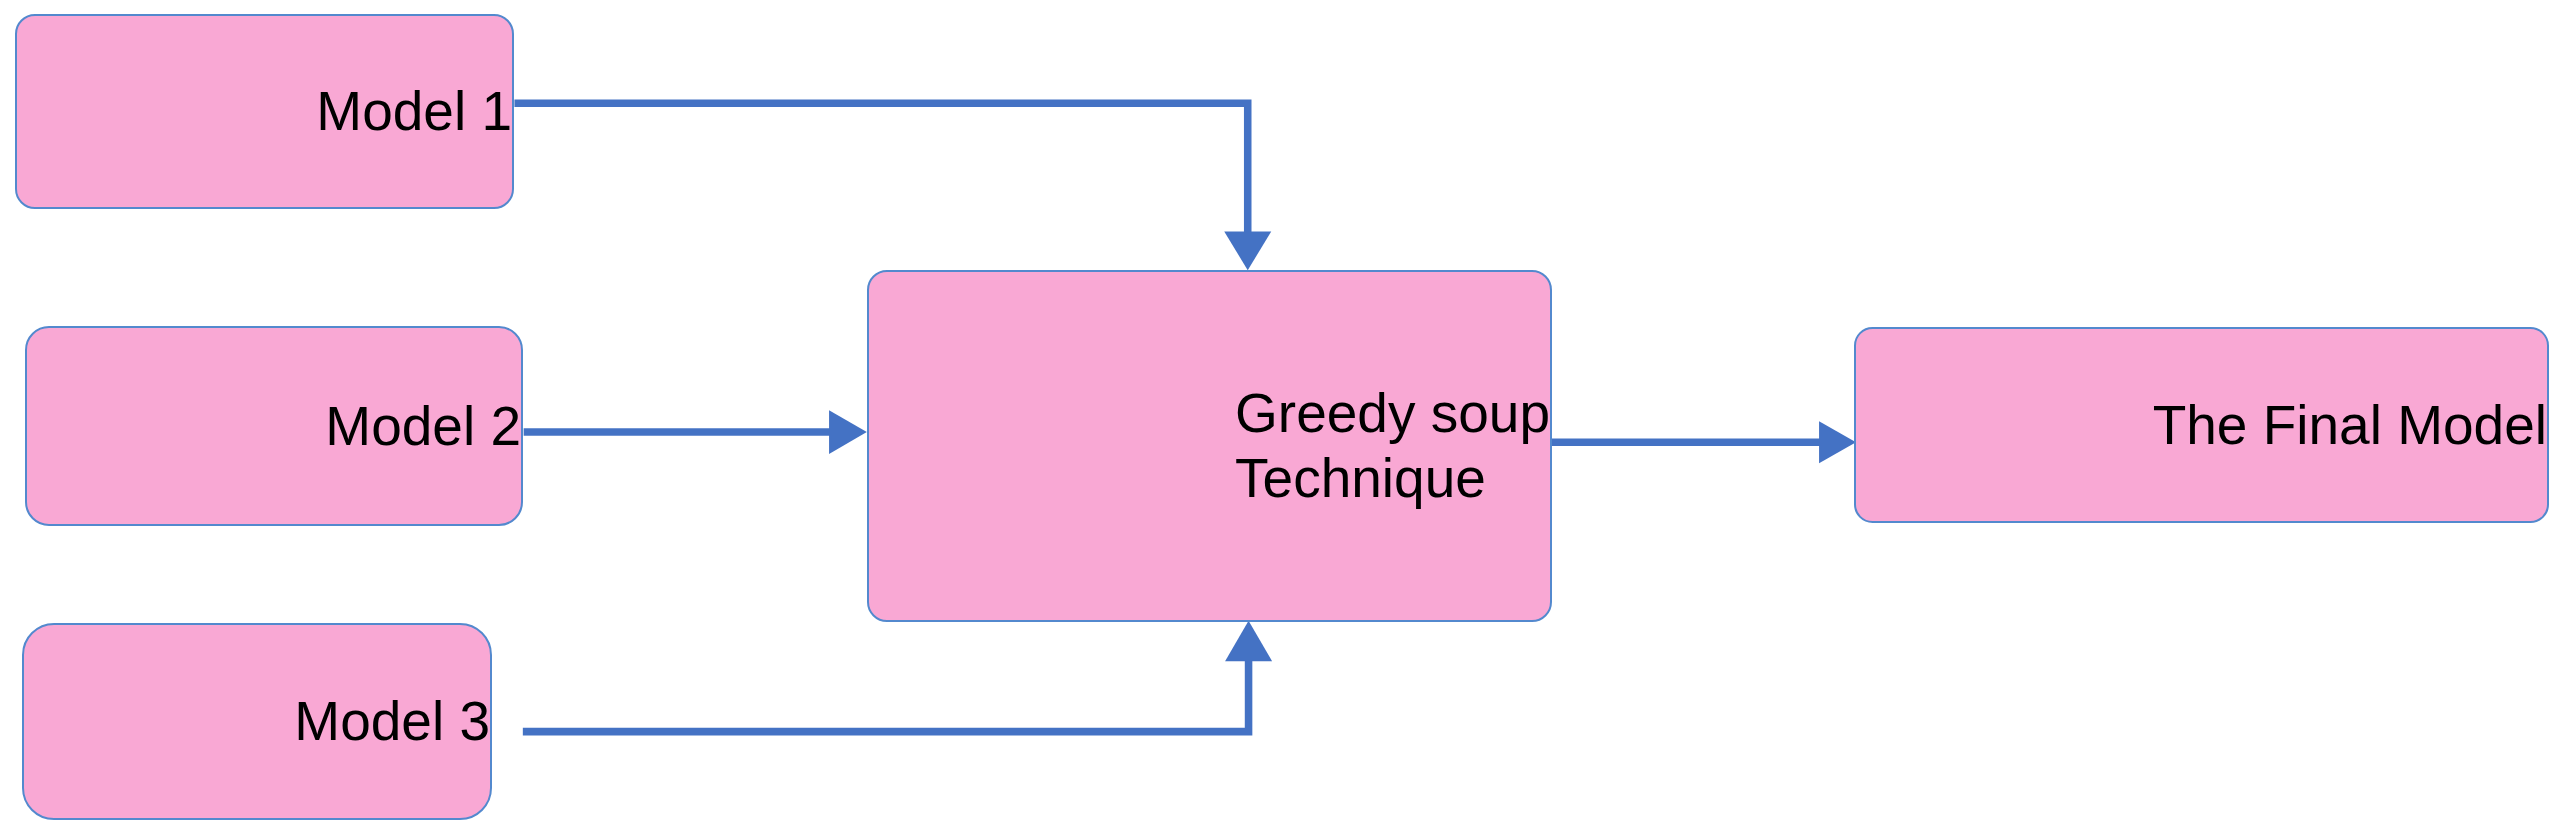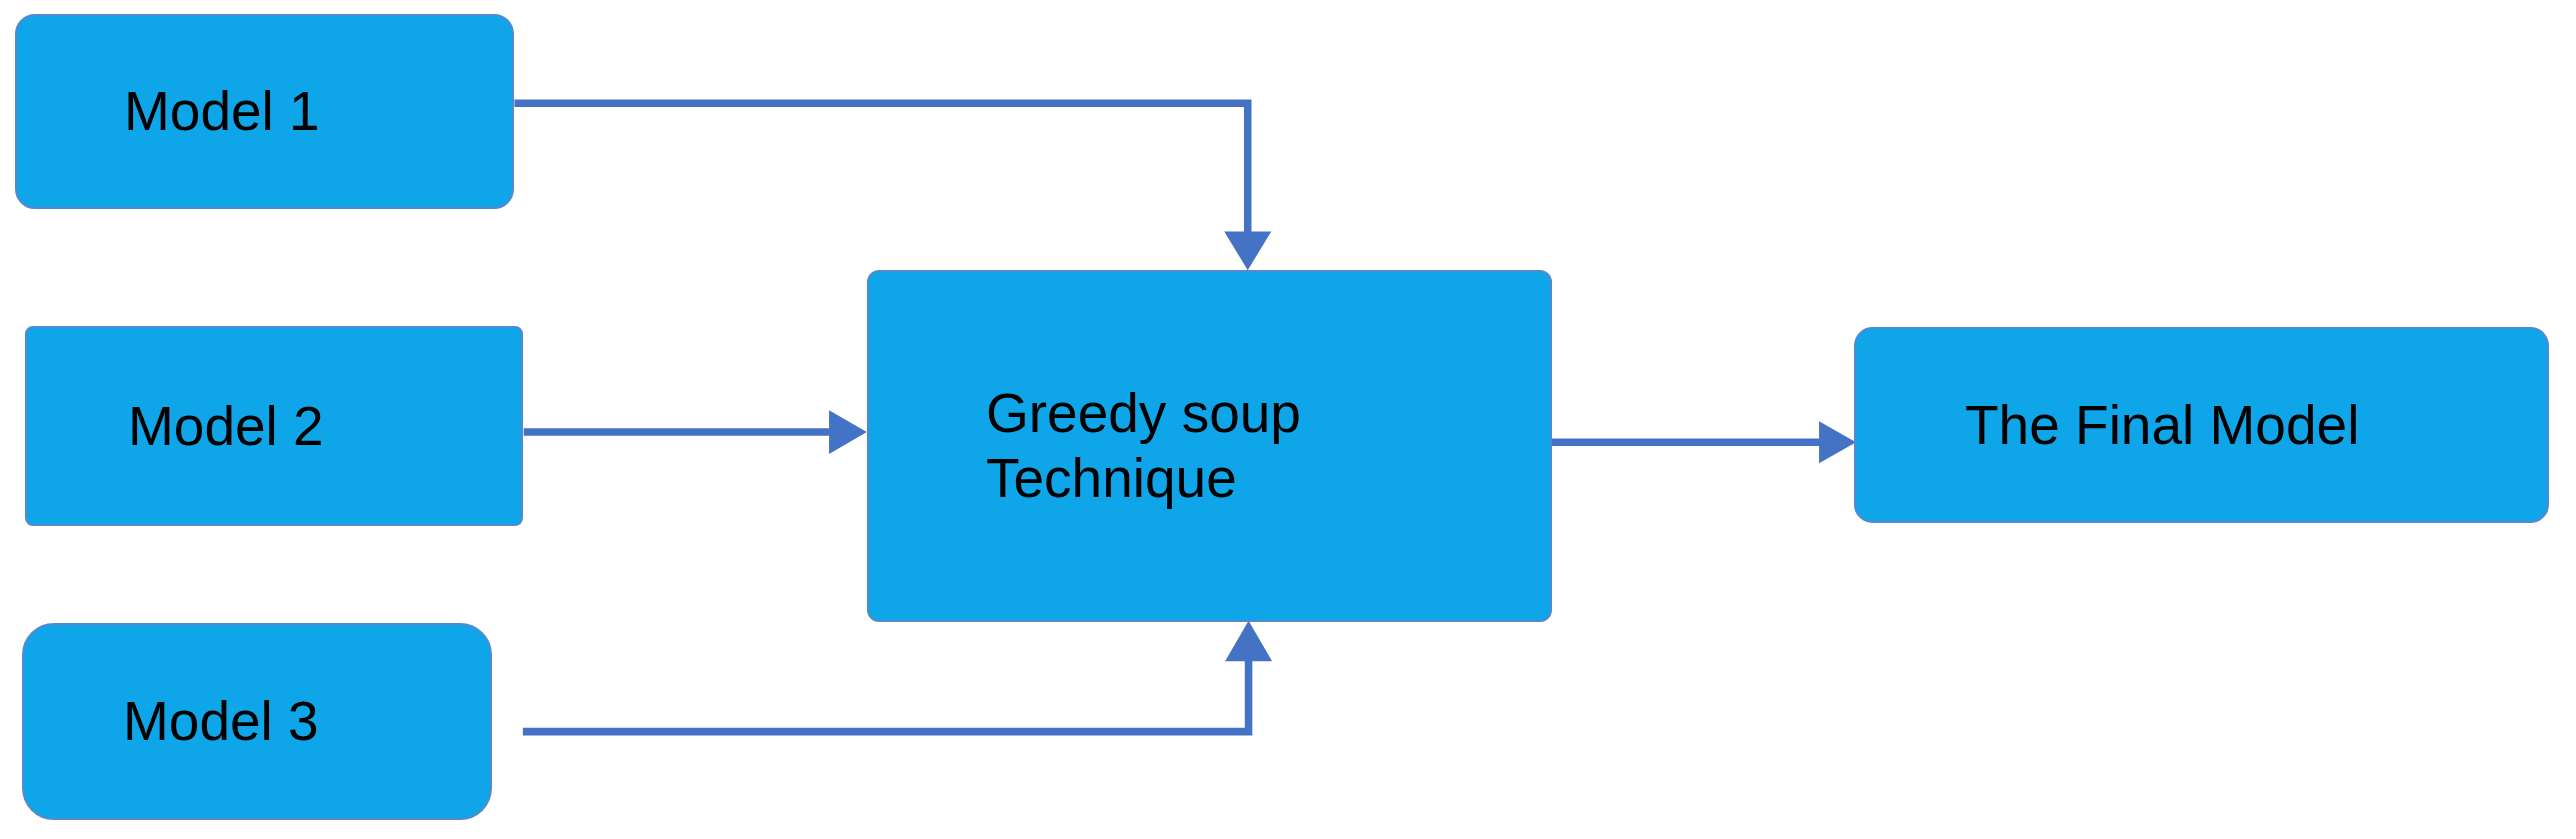--- a/index.html
+++ b/index.html
@@ -20,25 +20,26 @@
   .svg-layer {
     position: absolute;
     left: 0;
     top: 0;
     width: 2576px;
     height: 839px;
   }
   .node {
     position: absolute;
     box-sizing: border-box;
-    background: #0ea5e9;
+    background: #f9a8d4;
     border: 2.5px solid #5389CE;
     display: flex;
     align-items: center;
     z-index: 2;
+    justify-content: flex-end;
   }
   .node-label {
     color: #000000;
     font-family: "Liberation Sans", sans-serif;
     font-weight: 400;
     white-space: pre-line;
     line-height: 1.18;
   }
 
   
@@ -53,21 +54,21 @@
     font-size: 55px;
     padding-left: 107px;
   }
 
   
   #node-model-2 {
     left: 25px;
     top: 326px;
     width: 498px;
     height: 200px;
-    border-radius: 8px;
+    border-radius: 24px;
   }
   #node-model-2 .node-label {
     font-size: 55px;
     padding-left: 101px;
   }
 
   
   #node-model-3 {
     left: 22px;
     top: 623px;
@@ -79,21 +80,21 @@
     font-size: 55px;
     padding-left: 99px;
   }
 
   
   #node-greedy-soup {
     left: 867px;
     top: 270px;
     width: 685px;
     height: 352px;
-    border-radius: 12px;
+    border-radius: 20px;
   }
   #node-greedy-soup .node-label {
     font-size: 55px;
     padding-left: 117px;
   }
 
   
   #node-final-model {
     left: 1854px;
     top: 327px;

